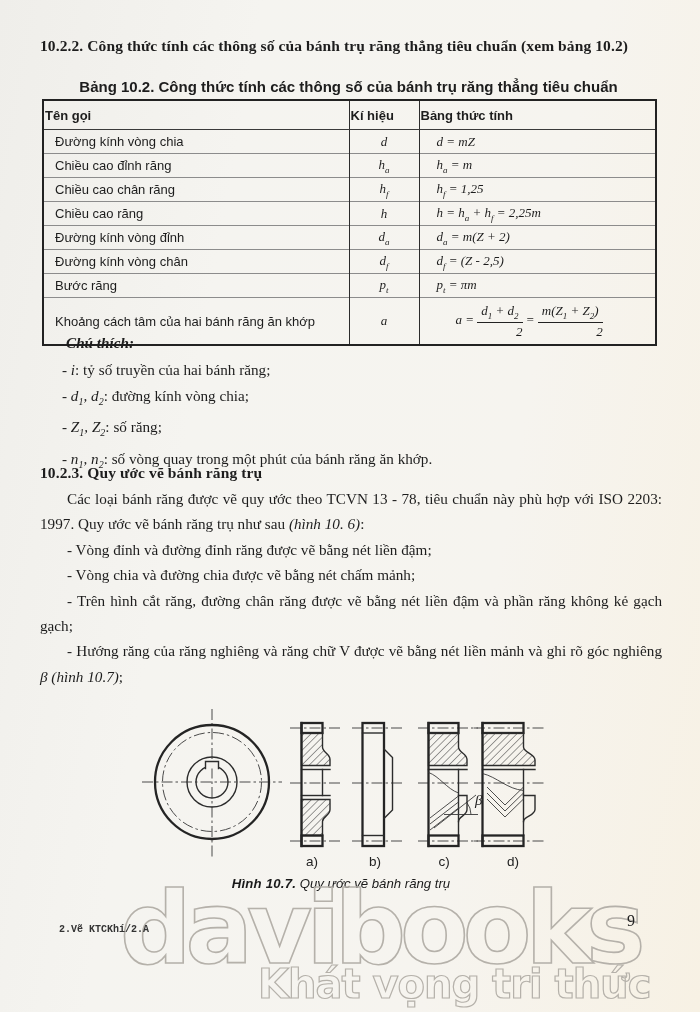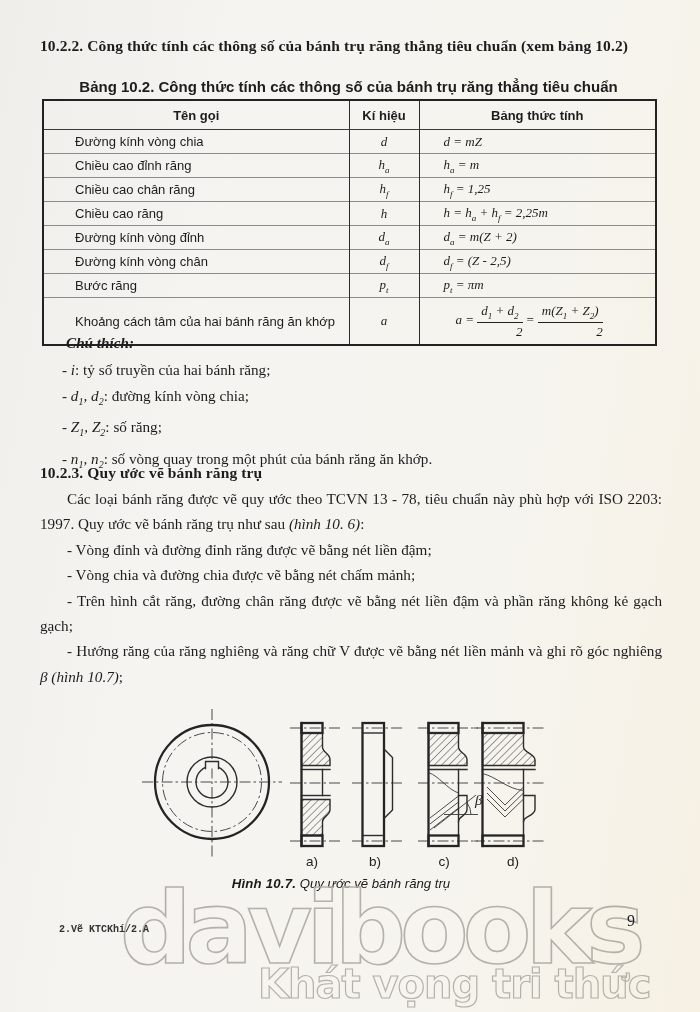--- a/index.html
+++ b/index.html
@@ -10,26 +10,26 @@
   }
   .abs{position:absolute;}
   .h1{left:40px;top:37px;width:626px;font-size:15.5px;font-weight:bold;letter-spacing:.1px;}
   .s1023{top:464px;}
   .tcap{left:42px;top:78px;width:613px;text-align:center;
         font-family:"Liberation Sans",sans-serif;font-size:15px;font-weight:bold;}
   table.tbl{position:absolute;left:42px;top:99px;width:613px;border-collapse:collapse;
         table-layout:fixed;border:2.4px solid #222;background:transparent;}
   .tbl col.c1{width:306px;}.tbl col.c2{width:70px;}.tbl col.c3{width:237px;}
   .tbl th{font-family:"Liberation Sans",sans-serif;font-size:13px;font-weight:bold;
-        height:26px;text-align:center;border-bottom:1.4px solid #3a3a3a;}
+        height:26px;text-align:left;border-bottom:1.4px solid #3a3a3a;}
   .tbl td{font-size:13px;height:21px;border-top:1px solid #8c8c8c;vertical-align:middle;}
   .tbl .vd{border-left:1.4px solid #2c2c2c;border-right:1.4px solid #2c2c2c;}
-  .c-name{font-family:"Liberation Sans",sans-serif;padding-left:31px;}
+  .c-name{font-family:"Liberation Sans",sans-serif;padding-left:11px;}
   .c-sym{text-align:center;font-style:italic;font-family:"Liberation Serif",serif;font-size:13.5px;}
-  .c-for{font-style:italic;font-family:"Liberation Serif",serif;font-size:13.5px;padding-left:24px;}
+  .c-for{font-style:italic;font-family:"Liberation Serif",serif;font-size:13.5px;padding-left:17px;}
   .tbl sub{font-size:9px;}
   tr.tall td{height:44px;}
   .fr{padding-left:36px !important;font-size:14.5px;}
   .frac{display:inline-block;text-align:right;vertical-align:middle;line-height:1.02;}
   .frac .num{display:block;border-bottom:1.2px solid #222;padding:0 4px 1.5px;}
   .frac .den{display:block;padding-top:1.5px;}
   .notes{left:62px;top:330px;width:600px;font-size:15.2px;line-height:25.4px;}
   .ntitle{font-weight:bold;font-style:italic;margin-left:4px;margin-bottom:2px;}
   .notes i sub, .paras sub{font-size:10px;}
   .paras{left:40px;top:486px;width:622px;font-size:15.2px;line-height:25.4px;text-align:justify;}

